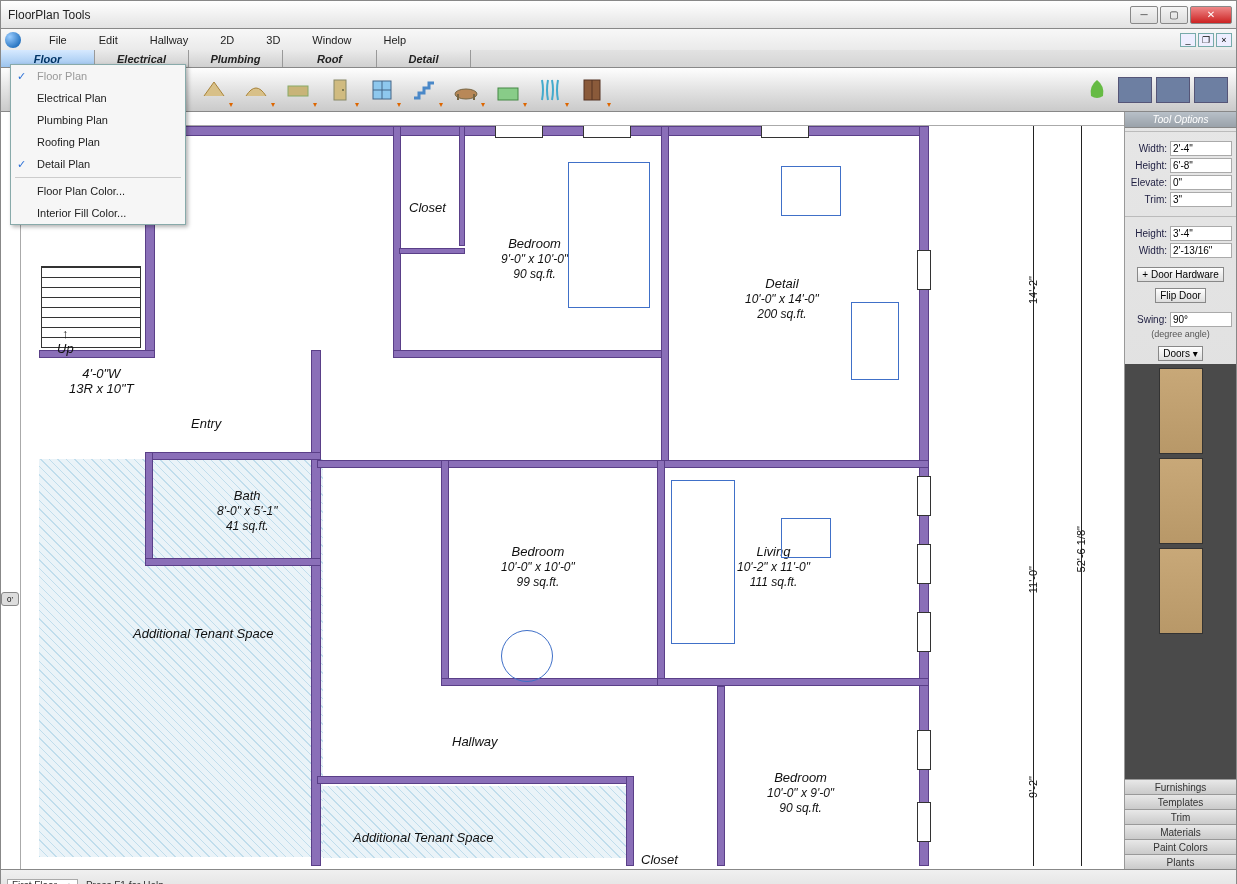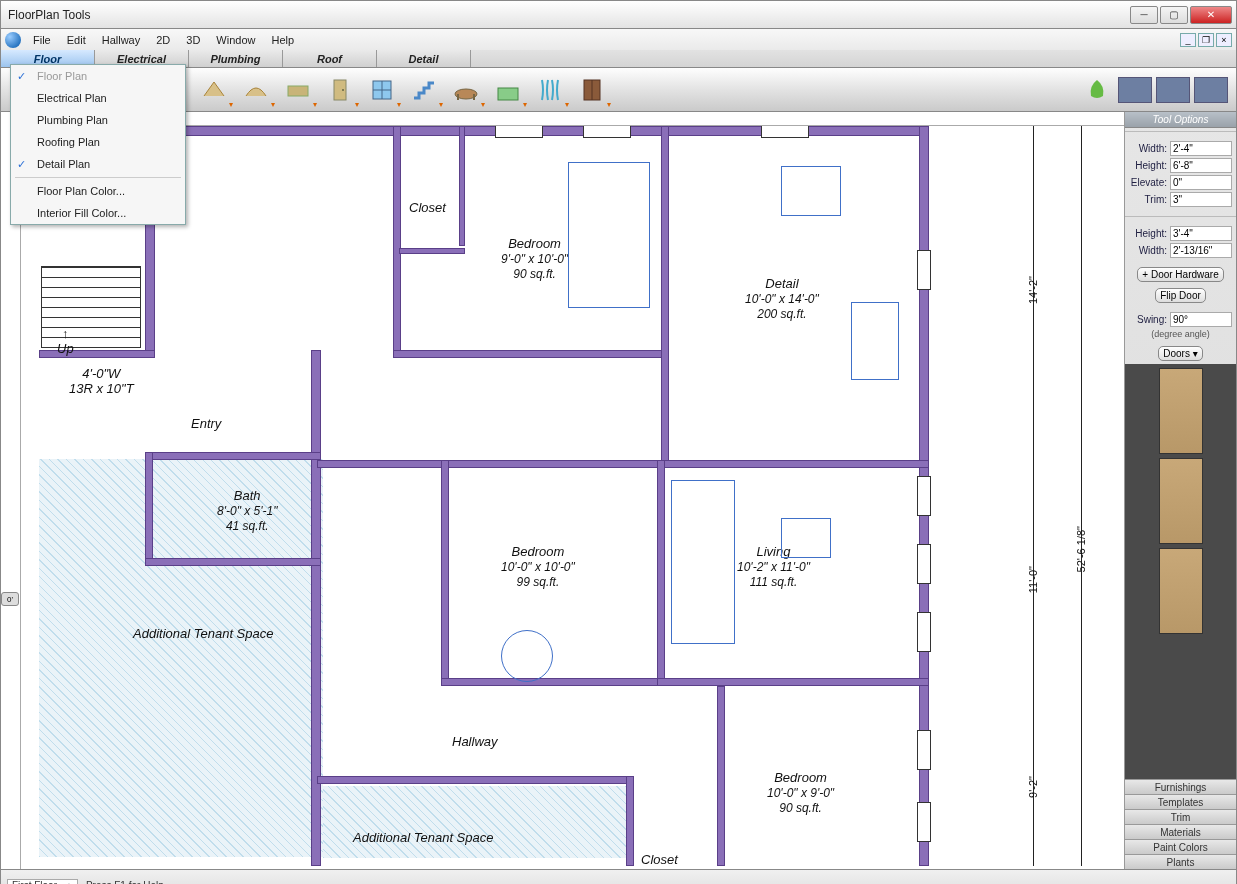--- a/index.html
+++ b/index.html
@@ -4,21 +4,21 @@
 <style>
 *{margin:0;padding:0;box-sizing:border-box}
 body{font-family:"Segoe UI",Tahoma,sans-serif;font-size:11px;background:#e8e8e8;width:1237px;height:884px;overflow:hidden;position:relative}
 
 .titlebar{height:29px;background:linear-gradient(#fff,#e3e3e3);border:1px solid #888;display:flex;align-items:center;padding:0 4px}
 .titlebar .title{flex:1;font-size:12px;color:#222;padding-left:3px}
 .winbtns{display:flex;gap:0}
 .winbtn{width:28px;height:18px;border:1px solid #888;background:linear-gradient(#f5f5f5,#ddd);margin-left:2px;display:flex;align-items:center;justify-content:center;border-radius:2px;font-size:10px;color:#333}
 .winbtn.close{background:linear-gradient(#e88,#c22);color:#fff;width:42px}
 
-.menubar{height:21px;background:linear-gradient(#f8f8f8,#eaeaea);border-left:1px solid #888;border-right:1px solid #888;display:flex;align-items:center;padding:0 4px;gap:0}
+.menubar{height:21px;background:linear-gradient(#f8f8f8,#eaeaea);border-left:1px solid #888;border-right:1px solid #888;display:flex;align-items:center;padding:0 4px;gap:16px}
 .orb{width:16px;height:16px;border-radius:50%;background:radial-gradient(circle at 30% 30%,#9cf,#05a);margin-right:4px}
 .menubar .menu{padding:2px 8px;color:#222}
 .mdi-btns{margin-left:auto;display:flex;gap:2px}
 .mdi-btns span{width:16px;height:14px;border:1px solid #7aa;background:#eef;font-size:9px;display:flex;align-items:center;justify-content:center}
 
 .dtabs{height:18px;background:linear-gradient(#e2e2e2,#d4d4d4);border:1px solid #888;border-top:none;display:flex}
 .dtab{width:94px;border-right:1px solid #999;display:flex;align-items:center;justify-content:center;color:#222;font-style:italic;font-weight:bold;font-size:11px;background:linear-gradient(#eaeaea,#d0d0d0)}
 .dtab.active{background:linear-gradient(#d6e9ff,#9cc4ee);color:#003466}
 
 .toolbar{height:44px;background:linear-gradient(#fefefe 0%,#e3e3e3 50%,#cacaca 100%);border:1px solid #888;border-top:none;display:flex;align-items:center;padding:0 8px;gap:8px;position:relative}
@@ -39,21 +39,21 @@
 .rulerv .handle{position:absolute;top:480px;left:0;width:18px;height:14px;background:#ddd;border:1px solid #888;border-radius:3px;font-size:8px;display:flex;align-items:center;justify-content:center}
 .canvas{flex:1;background:#fff;position:relative;overflow:hidden}
 .rulerh{position:absolute;top:0;left:0;right:0;height:14px;background:#fff;border-bottom:1px solid #aaa;z-index:5}
 
 .rpanel{width:112px;background:linear-gradient(#e6e6e6,#d8d8d8);border-left:1px solid #999;display:flex;flex-direction:column;font-size:10px}
 .rpanel .hdr{height:16px;background:linear-gradient(#b8c0c8,#9aa2aa);color:#fff;font-style:italic;text-align:center;font-size:10px;line-height:16px;border-bottom:1px solid #888}
 .rpanel .section{padding:4px 4px;text-align:center;color:#224}
 .rpanel .row{display:flex;align-items:center;margin:2px 0;gap:3px}
 .rpanel .row label{width:38px;text-align:right;color:#224}
 .rpanel input.val{flex:1;height:15px;border:1px solid #aaa;font-size:10px;padding:0 2px;width:40px;background:#fff}
-.rpanel .btn{display:block;margin:3px auto;padding:1px 4px;border:1px solid #888;border-radius:5px;background:linear-gradient(#fff,#ddd);font-size:10px}
+.rpanel .btn{display:block;margin:3px auto;padding:1px 4px;border:1px solid #888;border-radius:0;background:linear-gradient(#fff,#ddd);font-size:10px}
 .dooricon{width:42px;height:42px;margin:4px auto;border:1px solid #6bf;background:#e8f4ff;border-radius:3px;display:flex;align-items:center;justify-content:center}
 .rpanel hr{border:none;border-top:1px solid #bbb;margin:3px 0}
 .doorlist{flex:1;background:#4a4a4a;overflow:hidden;display:flex;flex-direction:column;align-items:center;padding:4px 0;gap:4px}
 .doorthumb{width:44px;height:86px;background:linear-gradient(#c8a878,#b89868);border:1px solid #333}
 .acc{height:15px;background:linear-gradient(#e8e8e8,#cacaca);border-top:1px solid #999;text-align:center;color:#333;line-height:15px;font-size:10px}
 
 .plan{position:absolute;top:14px;left:0;right:0;bottom:0}
 .wall{position:absolute;background:#8a6fb8;border:1px solid #5a3f88}
 .room-label{position:absolute;font-style:italic;font-size:13px;color:#111;text-align:center;white-space:nowrap}
 .room-label .dim{font-size:12px}

